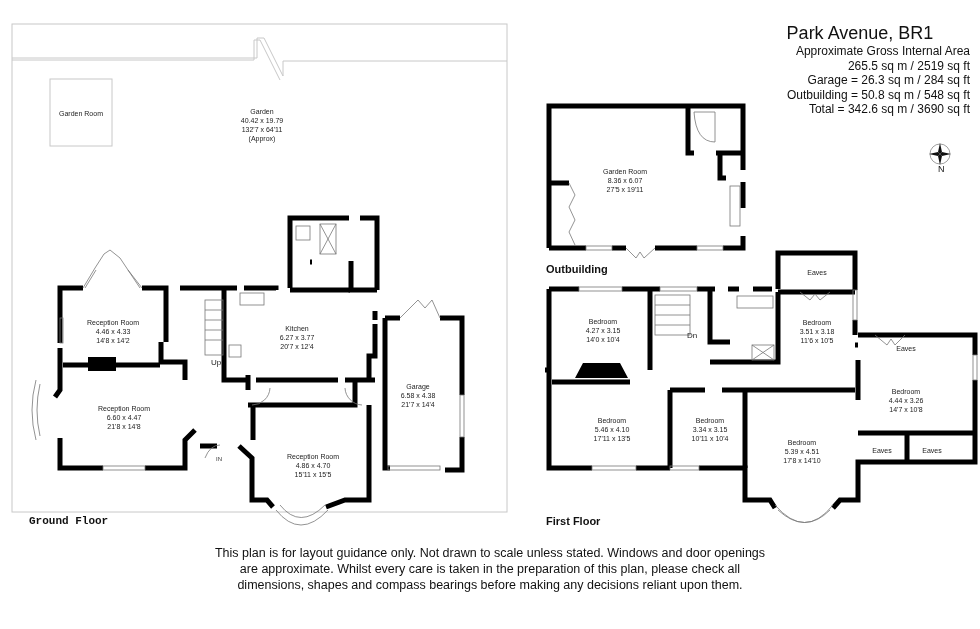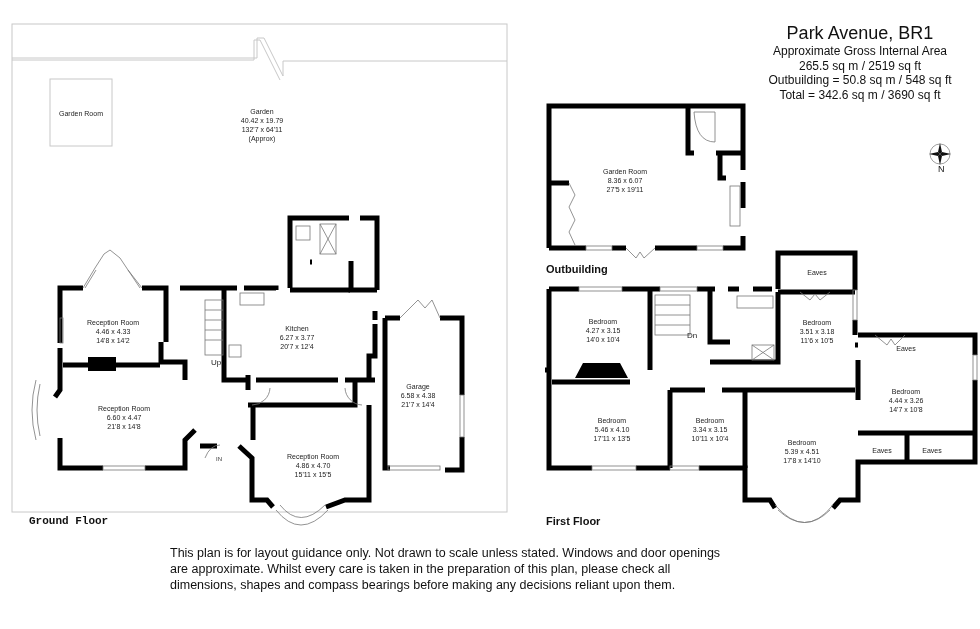--- a/index.html
+++ b/index.html
@@ -3,24 +3,24 @@
 <meta charset="utf-8">
 <style>
   html, body { margin:0; padding:0; background:#ffffff; }
   body { width:980px; height:629px; position:relative; overflow:hidden; font-family:"Liberation Sans", sans-serif; color:#111; }
   svg.plan { position:absolute; left:0; top:0; }
   .lbl { position:absolute; text-align:center; font-size:7px; line-height:9px; color:#222; transform:translateX(-50%); white-space:nowrap; }
   .lbl span { display:block; }
   .floor-title { position:absolute; font-weight:bold; font-size:11px; color:#111; }
   .hdr { position:absolute; right:10px; top:22px; width:220px; text-align:center; color:#111; }
   .hdr .title { font-weight:normal; font-size:18px; line-height:22px; }
-  .hdr .line { font-size:12px; line-height:14.5px; }
+  .hdr .line { font-size:12px; line-height:14.5px;text-align:right; }
   .compass { position:absolute; left:928px; top:142px; }
   .compass-n { position:absolute; left:938px; top:164px; font-size:9px; }
-  .disclaimer { position:absolute; left:170px; top:545px; width:640px; text-align:left; font-size:12.5px; line-height:16px; color:#111; }
+  .disclaimer { position:absolute; left:170px; top:545px; width:640px; text-align:center; font-size:12.5px; line-height:16px; color:#111; }
   .in-label { position:absolute; left:216px; top:456px; font-size:6px; color:#333; }
   .stair-lbl { position:absolute; font-size:8px; color:#222; }
 </style>
 </head>
 <body>
 
 <svg class="plan" width="980" height="629" viewBox="0 0 980 629">
 
   <g fill="none" stroke="#c8c8c8" stroke-width="1">
     <rect x="12" y="24" width="495" height="488"></rect>
@@ -171,20 +171,21 @@
   <g fill="#000">
     <rect x="88" y="357" width="28" height="14"></rect>
     <polygon points="583,363 620,363 628,378 575,378"></polygon>
   </g>
 </svg>
 
 <div class="hdr">
   <div class="title">Park Avenue, BR1</div>
   <div class="line">Approximate Gross Internal Area</div>
   <div class="line">265.5 sq m / 2519 sq ft</div>
+  <div class="line">Garage = 26.3 sq m / 284 sq ft</div>
   <div class="line">Outbuilding = 50.8 sq m / 548 sq ft</div>
   <div class="line">Total = 342.6 sq m / 3690 sq ft</div>
 </div>
 
 <svg class="compass" width="24" height="24" viewBox="0 0 24 24">
   <circle cx="12" cy="12" r="10" fill="none" stroke="#888" stroke-width="0.8"></circle>
   <polygon points="12,1 14,10 12,12 10,10" fill="#111"></polygon>
   <polygon points="12,23 10,14 12,12 14,14" fill="#111"></polygon>
   <polygon points="1,12 10,10 12,12 10,14" fill="#111"></polygon>
   <polygon points="23,12 14,14 12,12 14,10" fill="#111"></polygon>

